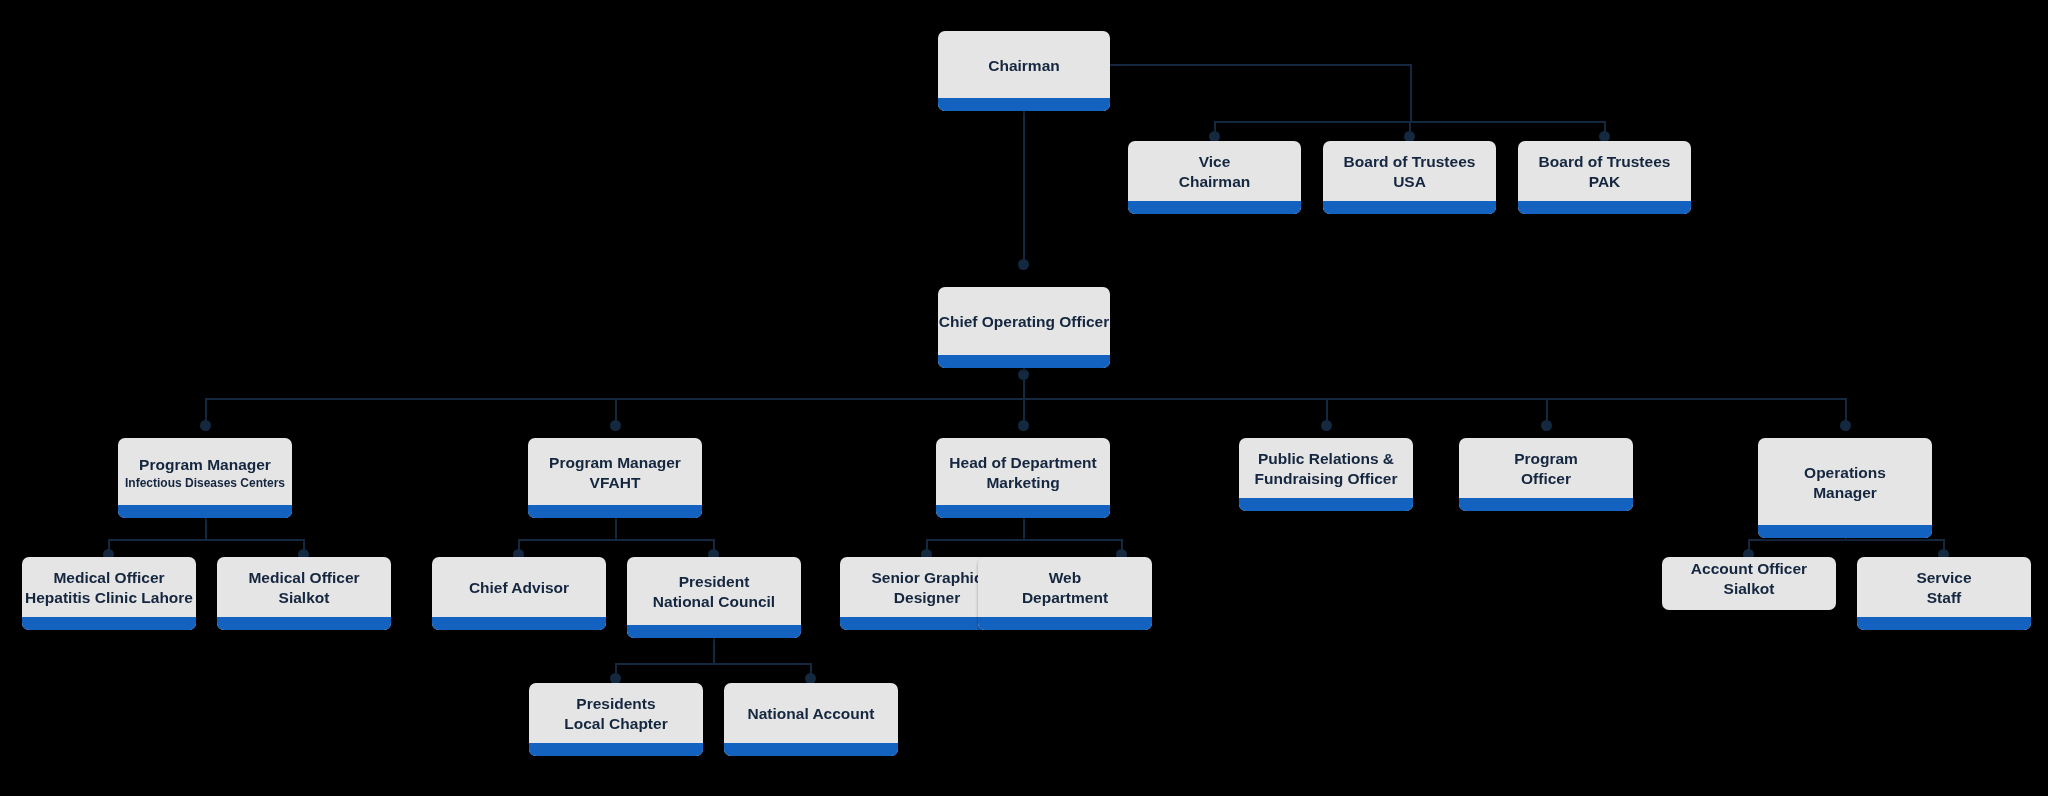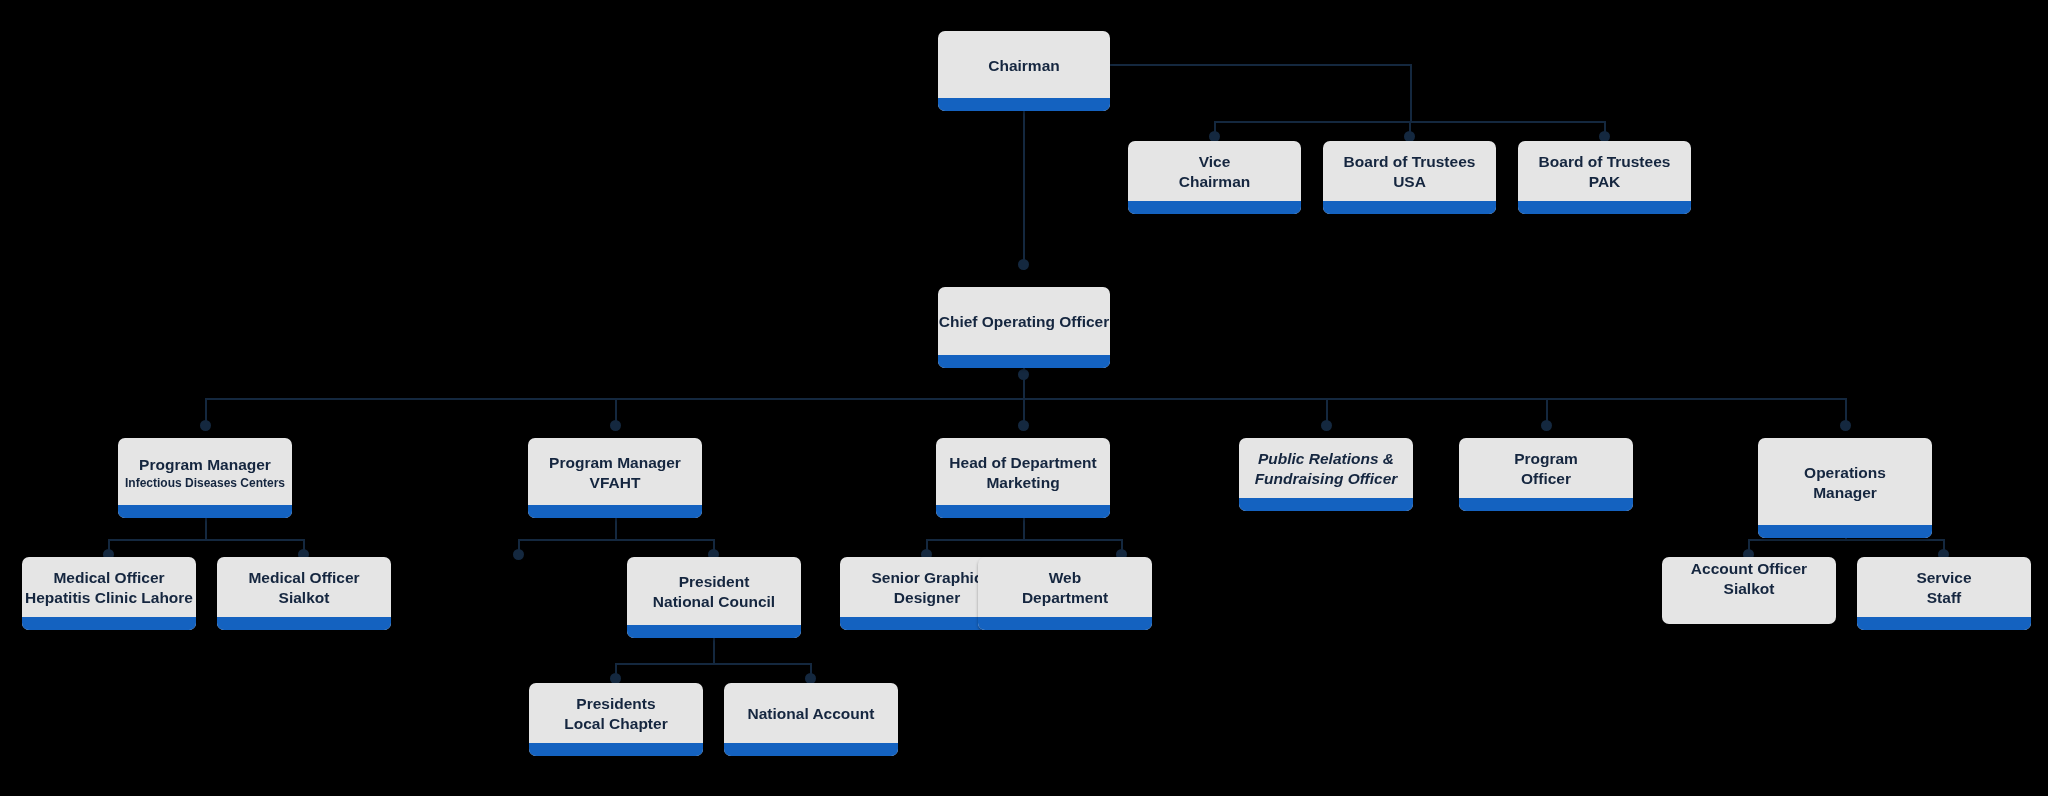--- a/index.html
+++ b/index.html
@@ -207,21 +207,21 @@
   </div>
 
   <div class="node" style="left:936px; top:438px; width:174px; height:80px;">
     <div class="label-wrap">
       <div class="l1">Head of Department</div>
       <div class="l2">Marketing</div>
     </div>
     <div class="bar"></div>
   </div>
 
-  <div class="node" style="left:1239px; top:438px; width:174px; height:73px;font-style:italic;">
+  <div class="node" style="left:1239px; top:438px; width:174px; height:73px;">
     <div class="label-wrap">
       <div class="l1">Public Relations &amp;</div>
       <div class="l2">Fundraising Officer</div>
     </div>
     <div class="bar"></div>
   </div>
 
   <div class="node" style="left:1459px; top:438px; width:174px; height:73px;">
     <div class="label-wrap">
       <div class="l1">Program</div>
@@ -247,20 +247,26 @@
   </div>
 
   <div class="node" style="left:217px; top:557px; width:174px; height:73px;">
     <div class="label-wrap">
       <div class="l1">Medical Officer</div>
       <div class="l2">Sialkot</div>
     </div>
     <div class="bar"></div>
   </div>
 
+  <div class="node" style="left:432px; top:557px; width:174px; height:73px;">
+    <div class="label-wrap">
+      <div class="l1">Chief Advisor</div>
+    </div>
+    <div class="bar"></div>
+  </div>
 
   <div class="node" style="left:627px; top:557px; width:174px; height:81px;">
     <div class="label-wrap">
       <div class="l1">President</div>
       <div class="l2">National Council</div>
     </div>
     <div class="bar"></div>
   </div>
 
   <div class="node" style="left:840px; top:557px; width:174px; height:73px;">
@@ -272,21 +278,21 @@
   </div>
 
   <div class="node" style="left:978px; top:557px; width:174px; height:73px;">
     <div class="label-wrap">
       <div class="l1">Web</div>
       <div class="l2">Department</div>
     </div>
     <div class="bar"></div>
   </div>
 
-  <div class="node" style="left:1662px; top:557px; width:174px; height:67px;gap:38px;">
+  <div class="node" style="left:1662px; top:557px; width:174px; height:53px;gap:38px;">
     <div class="label-wrap">
       <div class="l1">Account Officer</div>
       <div class="l2">Sialkot</div>
     </div>
     <div class="bar"></div>
   </div>
 
   <div class="node" style="left:1857px; top:557px; width:174px; height:73px;">
     <div class="label-wrap">
       <div class="l1">Service</div>

